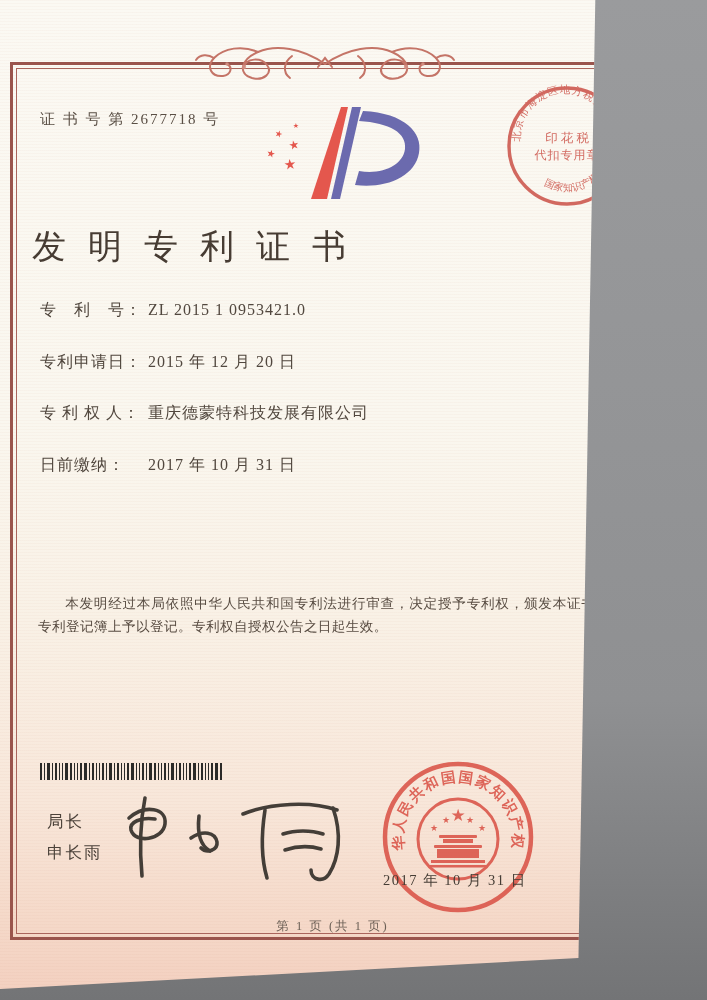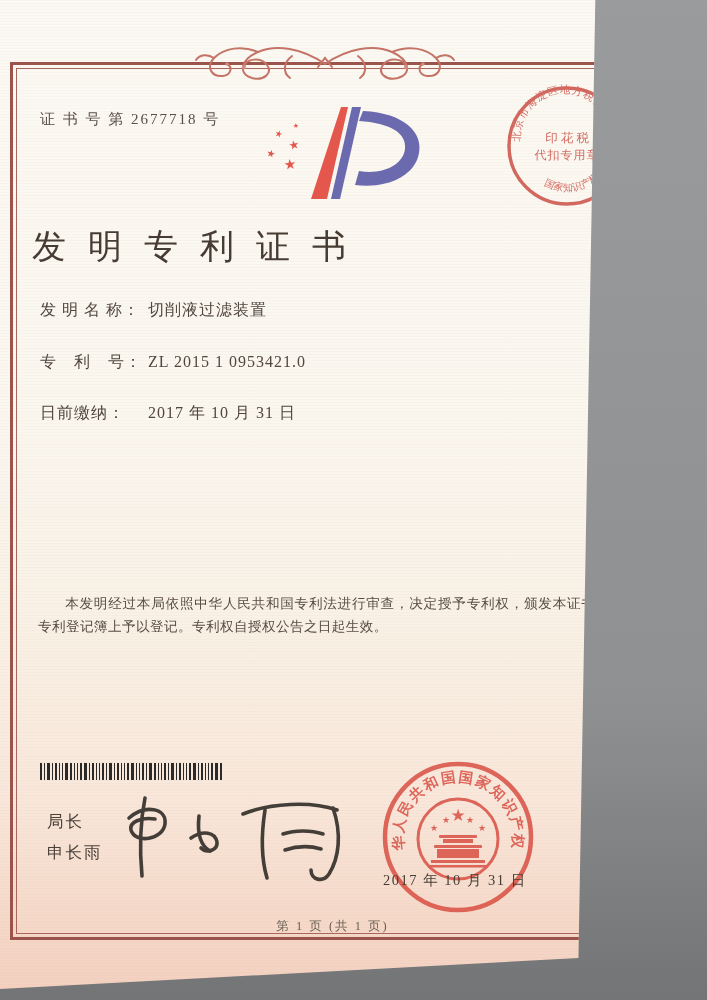--- a/index.html
+++ b/index.html
@@ -125,24 +125,27 @@
       </g>
       <text x="0" y="-4" text-anchor="middle" fill="#c94a40" font-size="12.5">印 花 税</text>
       <text x="0" y="13" text-anchor="middle" fill="#c94a40" font-size="12" letter-spacing="1">代扣专用章</text>
     </g>
   </svg>
 
   <div class="title">发明专利证书</div>
 
   <div class="fields">
     <div class="field-row">
-      <span class="field-label">发 明 名 称：</span><span class="field-value">切削液过滤装置</span>
-    </div>
-    <div class="field-row">
       <span class="field-label">专　利　号：</span><span class="field-value">ZL 2015 1 0953421.0</span>
+    </div>
+    <div class="field-row">
+      <span class="field-label">专利申请日：</span><span class="field-value">2015 年 12 月 20 日</span>
+    </div>
+    <div class="field-row">
+      <span class="field-label">专 利 权 人：</span><span class="field-value">重庆德蒙特科技发展有限公司</span>
     </div>
     <div class="field-row">
       <span class="field-label">日前缴纳：</span><span class="field-value">2017 年 10 月 31 日</span>
     </div>
   </div>
 
   <div class="paras">
     <p>本发明经过本局依照中华人民共和国专利法进行审查，决定授予专利权，颁发本证书并在专利登记簿上予以登记。专利权自授权公告之日起生效。</p>
   </div>
 

